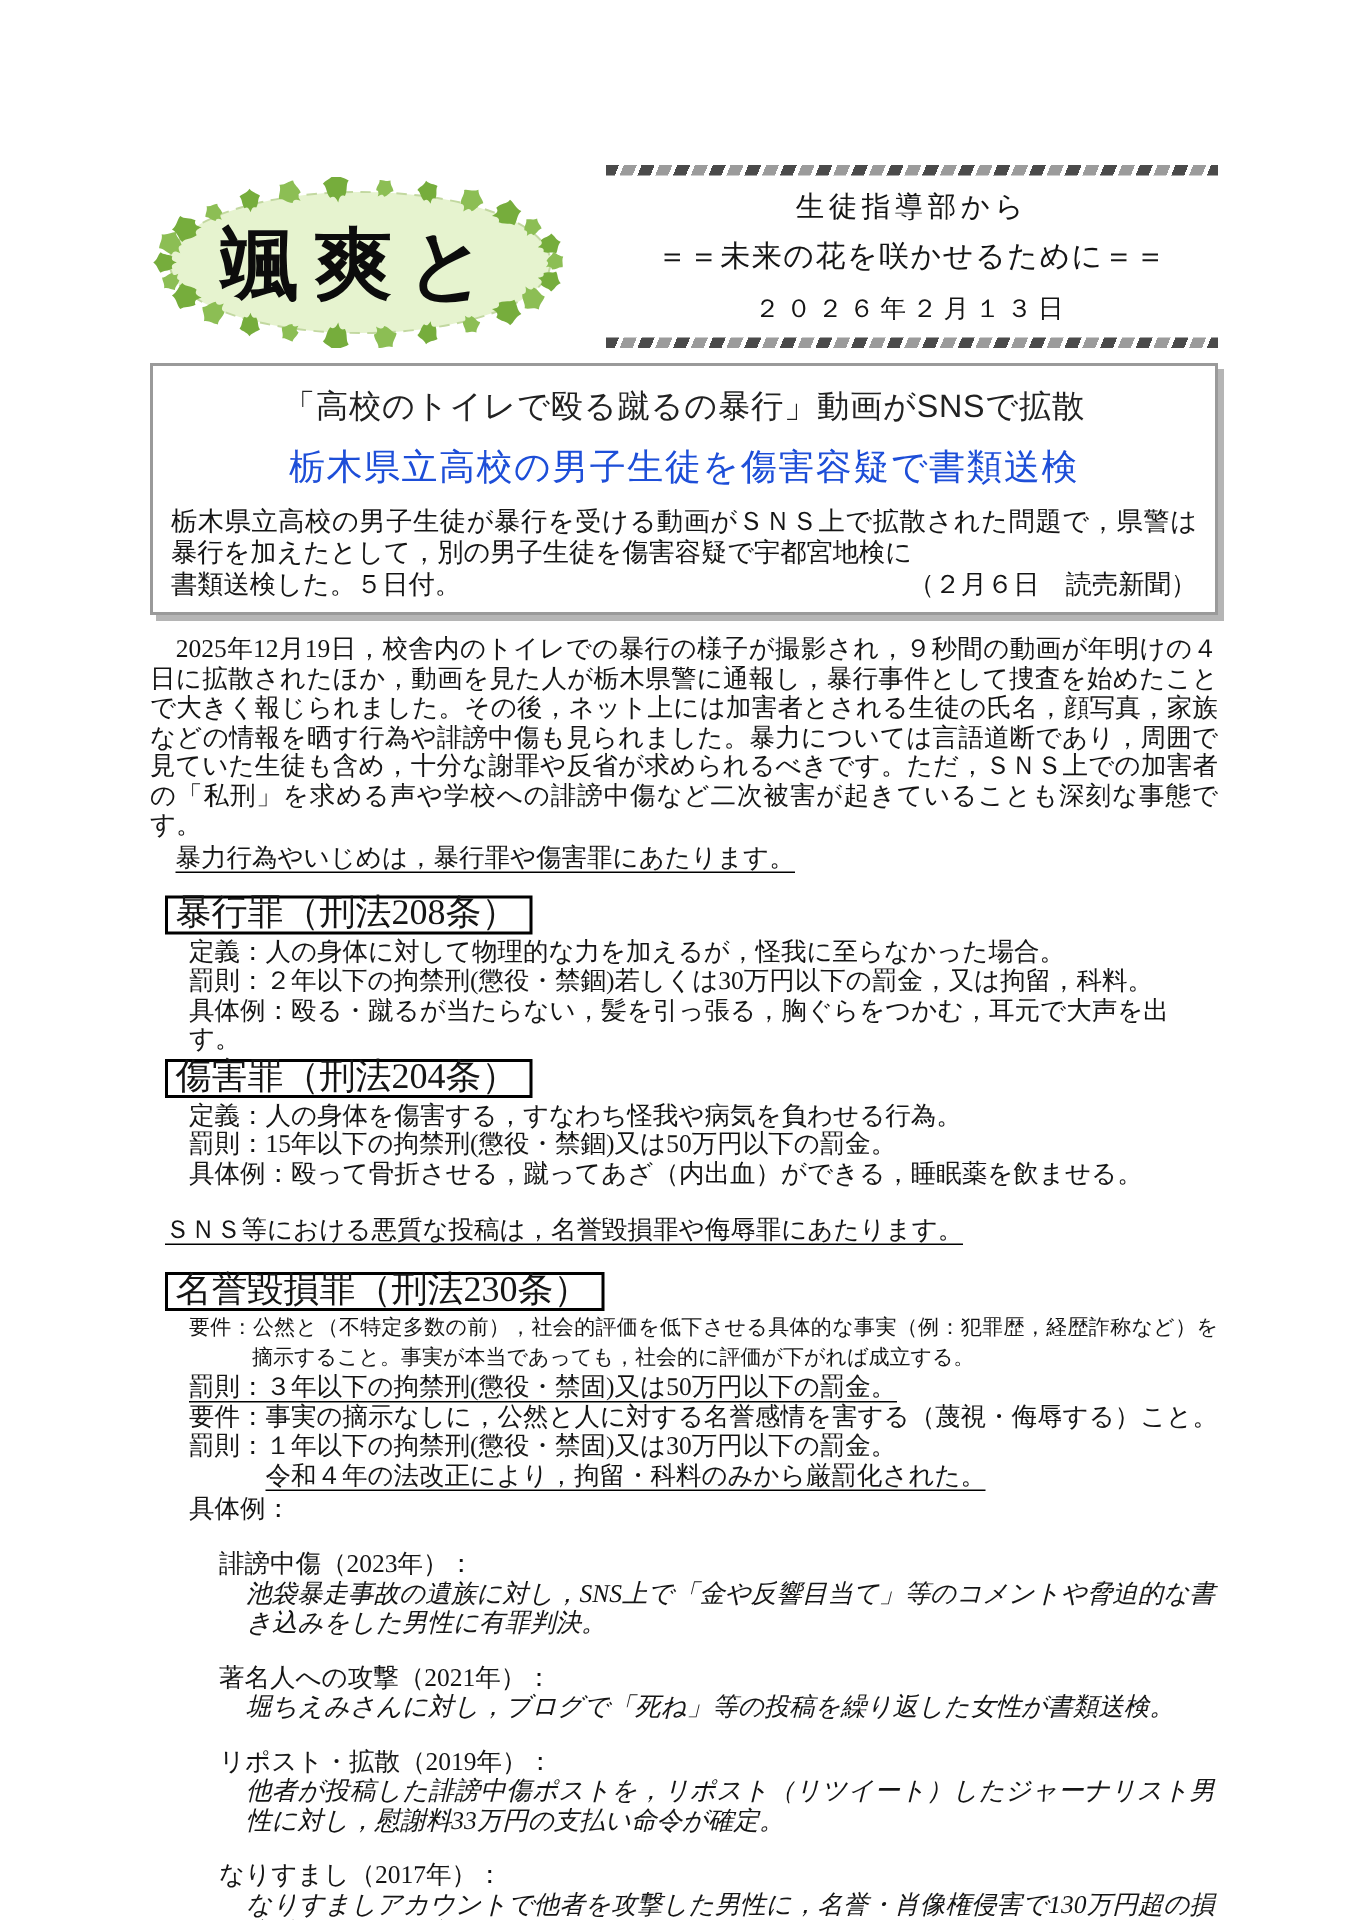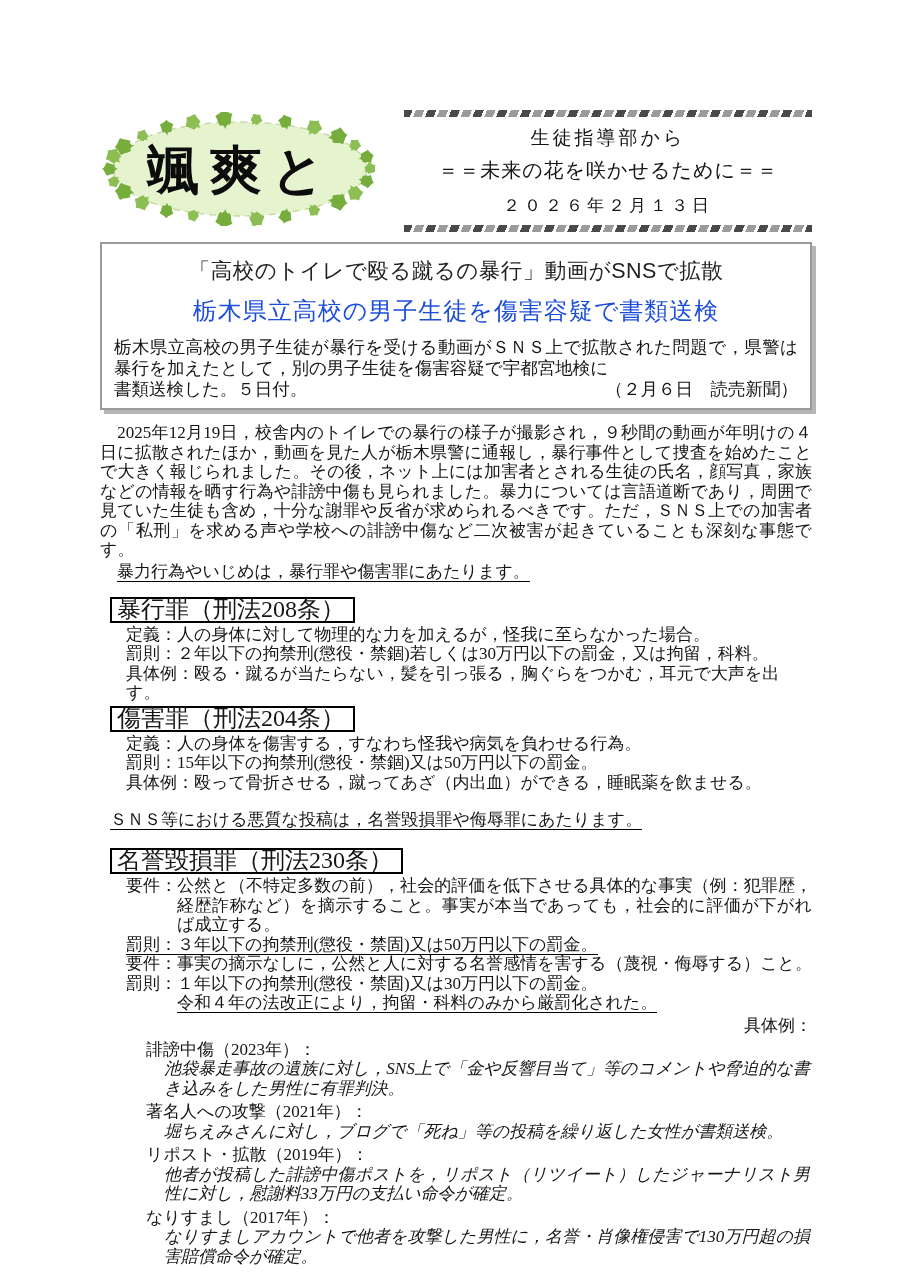--- a/index.html
+++ b/index.html
@@ -1,21 +1,21 @@
 <!DOCTYPE html>
 <html><head>
 <meta charset="utf-8">
 <style>
   html,body{margin:0;padding:0;background:#fff;}
   .sheet{position:relative;width:905px;height:1280px;background:#fff;overflow:hidden;
          font-family:"Liberation Serif",serif;color:#151515;}
   .content{position:absolute;left:100px;top:106px;width:712px;}
 
   
-  .header{display:flex;align-items:center;}
+  .header{display:flex;align-items:flex-end;}
   .logo{position:relative;width:282px;height:114px;flex:0 0 auto;}
   .logo svg{position:absolute;left:0;top:0;}
   .logo-text{position:absolute;left:0;top:0;width:282px;height:114px;display:flex;
              align-items:center;justify-content:center;font-family:"DejaVu Serif",serif;
              font-weight:bold;font-size:52px;letter-spacing:10px;color:#0c0c0c;
              transform:translateY(2px);}
   .head-right{flex:1;margin-left:22px;padding-top:4px;}
   .strip{height:7px;background:repeating-linear-gradient(112deg,
           #4a4a4a 0 8px,#ffffff 8px 11px,#9b9b9b 11px 19px,#ffffff 19px 22px);}
   .head-lines{text-align:center;font-family:"Liberation Sans",sans-serif;padding:6px 0 4px 0;}
@@ -35,26 +35,26 @@
 
   
   .lead{margin-top:13px;font-size:17px;line-height:19.5px;text-align:justify;}
   .lead-conc{margin-top:1px;font-size:17px;line-height:21px;text-indent:1em;}
   .u{border-bottom:1.5px solid #000;}
 
   
   .law-title{display:inline-block;border:2.5px solid #000;padding:0 8px 1px 5px;
              margin:3px 0 2px 10px;font-size:24px;line-height:21px;}
   .law-line{margin-left:26px;font-size:17px;line-height:19.5px;}
-  .hang{padding-left:3em;text-indent:-3em;margin-left:26px;font-size:17px;
+  .hang{padding-left:3em;text-indent:-3em;margin-left:26px;font-size:14px;
         line-height:19.5px;text-align:justify;}
   .sns-note{margin:17px 0 15px 10px;font-size:17px;line-height:21px;}
   .amend{margin-left:calc(26px + 3em);font-size:17px;line-height:19.5px;}
-  .ex-label{margin-left:26px;font-size:17px;line-height:20px;margin-top:3px;text-align:right;}
-  .ex-title{margin-left:46px;font-size:17px;line-height:19.5px;margin-top:4px;}
+  .ex-label{margin-left:26px;font-size:17px;line-height:20px;margin-top:3px;}
+  .ex-title{margin-left:46px;font-size:17px;line-height:19.5px;margin-top:17px;}
   .ex-desc{margin-left:64px;margin-right:2px;font-size:17px;line-height:19.5px;text-align:justify;font-style:italic;}
 </style>
 </head>
 <body>
 
 <div class="sheet">
   <div class="content">
 
     <div class="header">
       <div class="logo">

